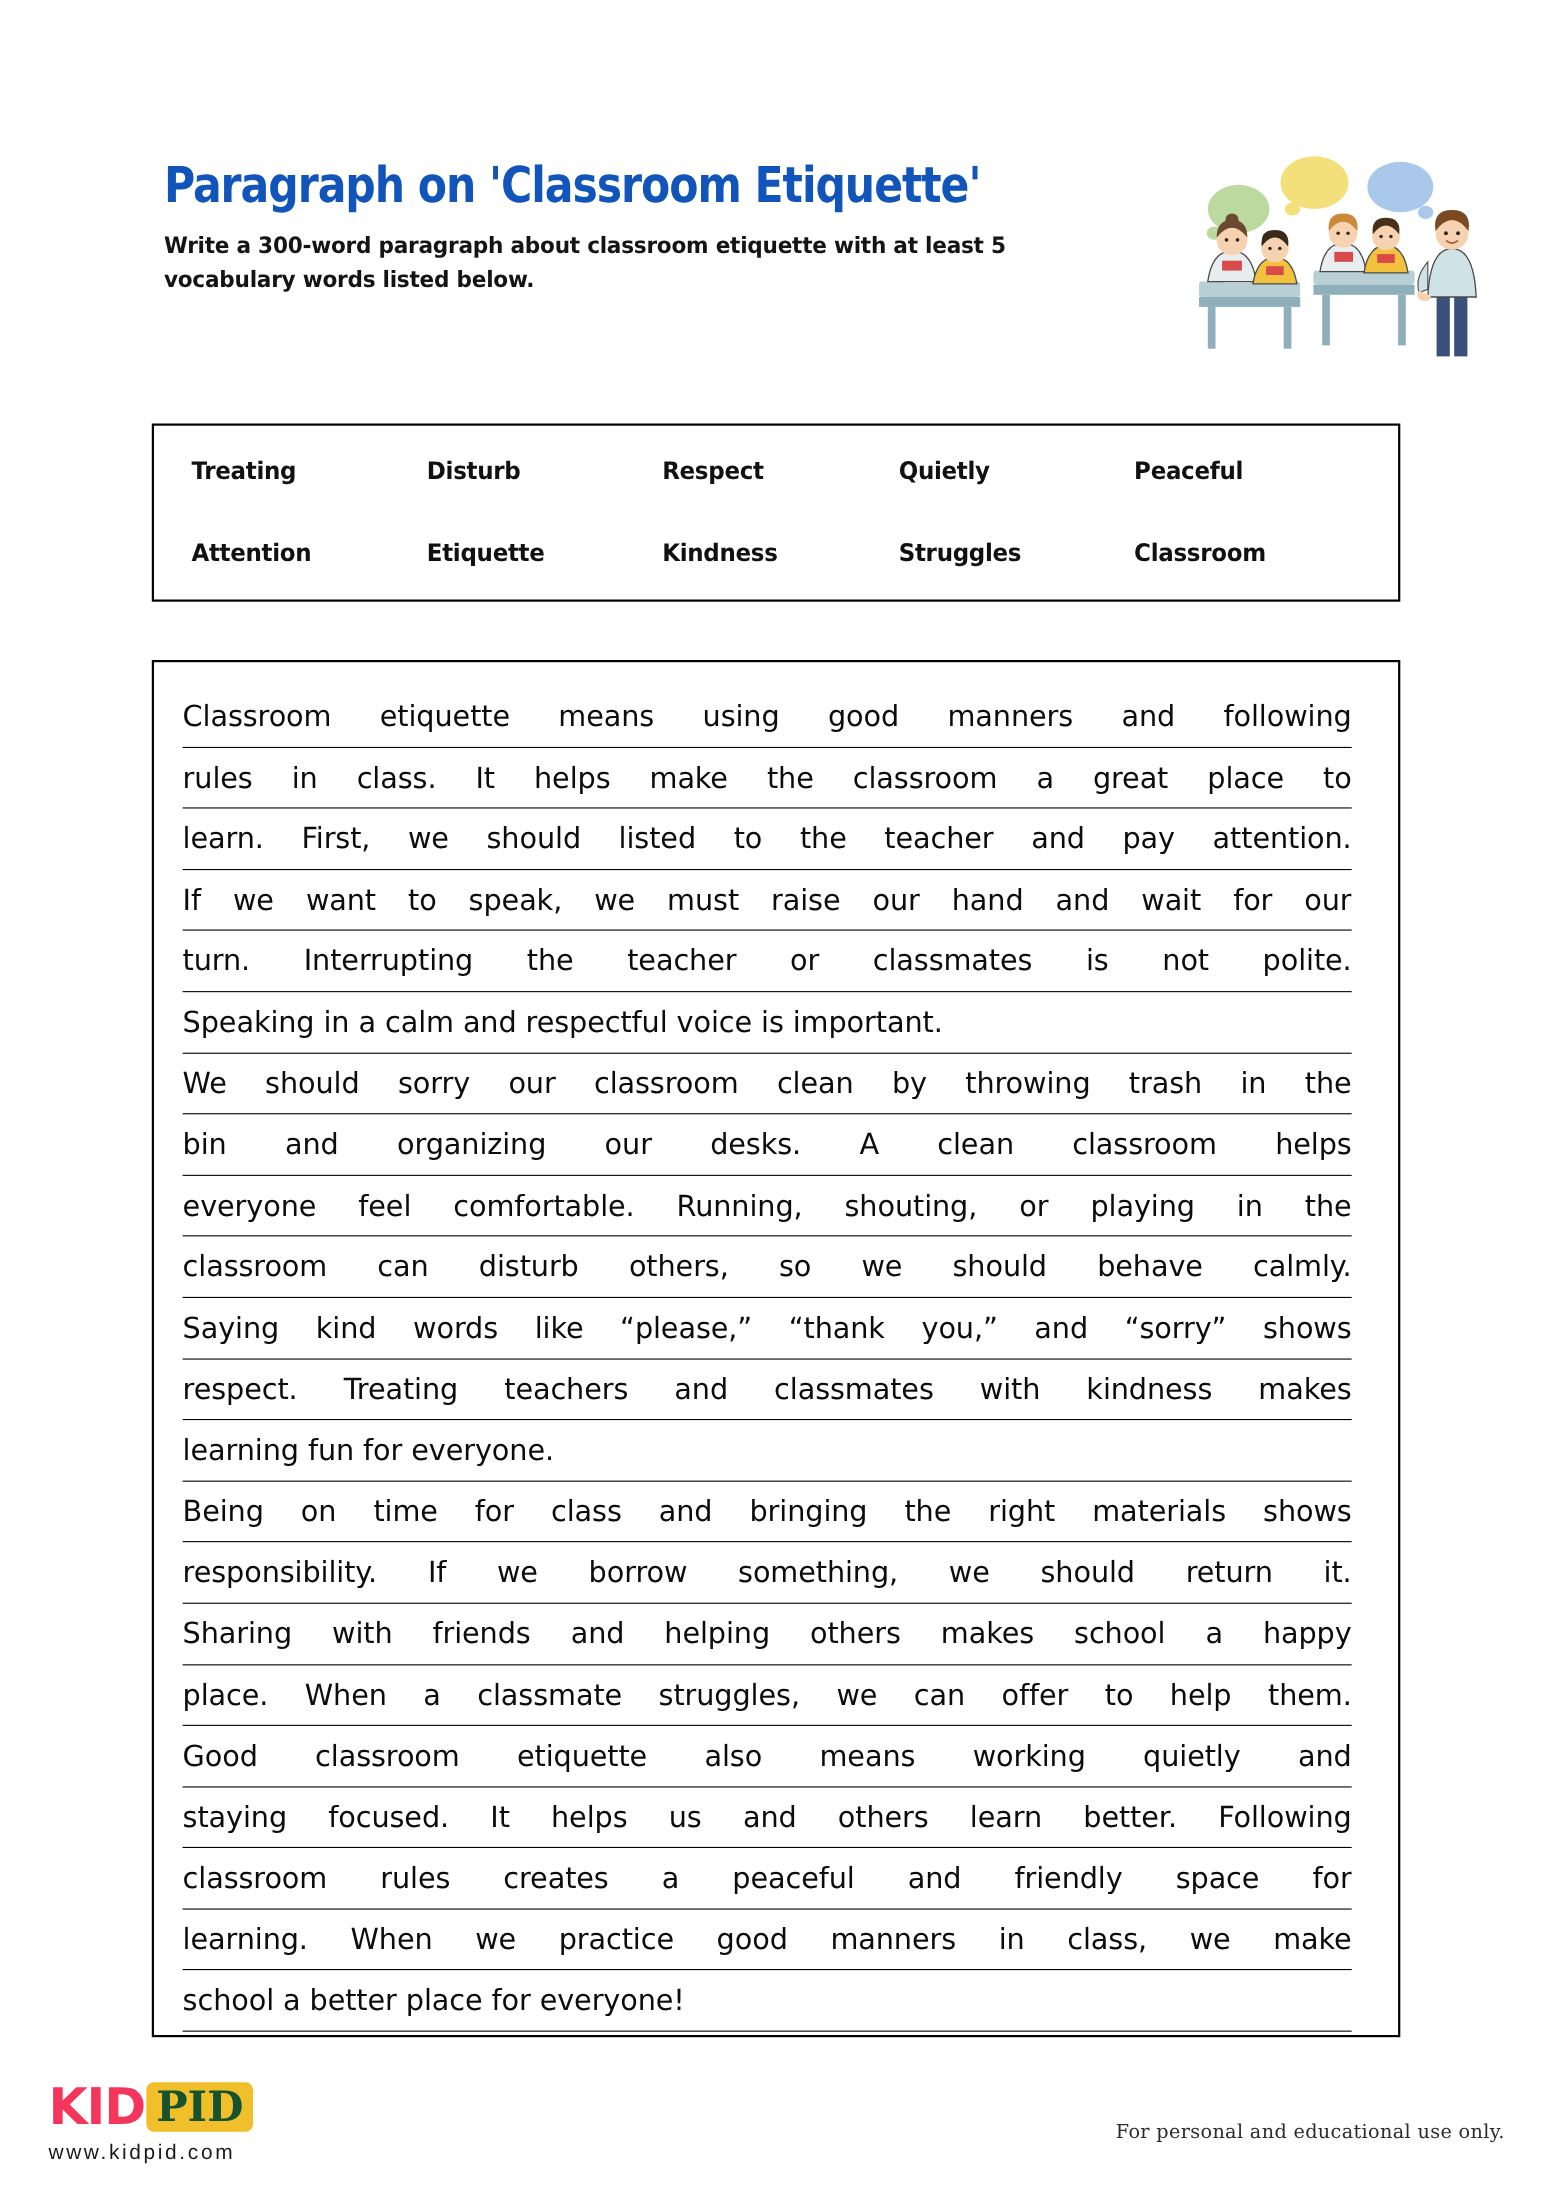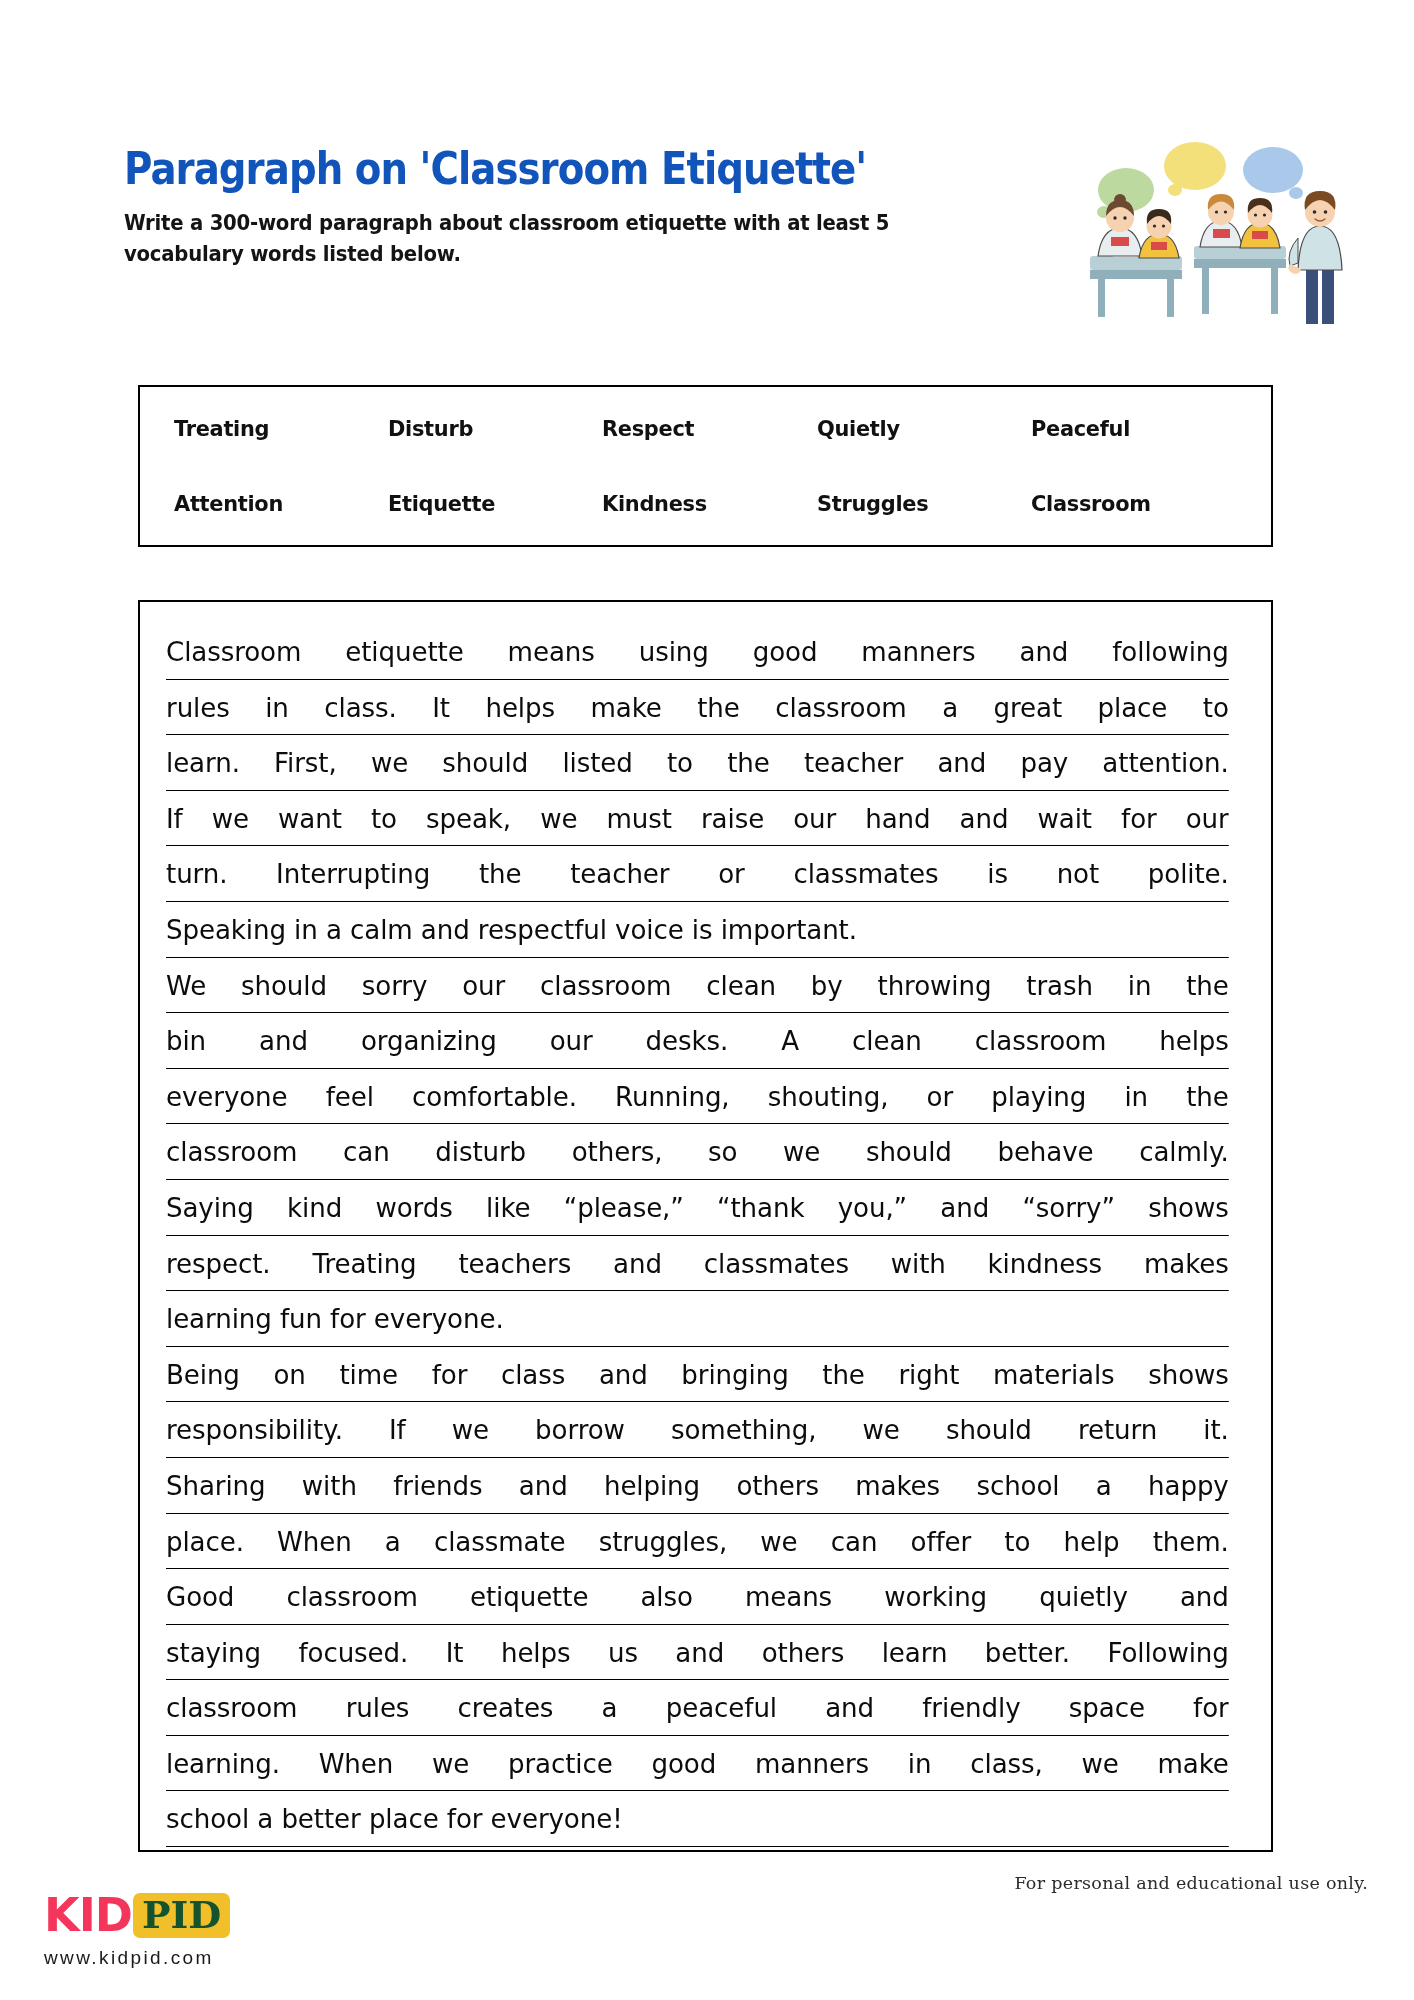--- a/index.html
+++ b/index.html
@@ -11,21 +11,21 @@
     width: 1414px;
     height: 2000px;
     position: relative;
     font-family: "Liberation Sans", sans-serif;
     overflow: hidden;
   }
 
   
   #header {
     position: absolute;
-    left: 124px;
+    left: 149px;
     top: 145px;
     width: 1140px;
     height: 200px;
   }
   #title {
     font-family: "DejaVu Sans", sans-serif;
     font-size: 45px;
     font-weight: 700;
     color: #1155bb;
     letter-spacing: -1.1px;
@@ -161,21 +161,21 @@
   #logo-url {
     margin-top: 7px;
     font-family: Liberation Sans, sans-serif;
     font-size: 19px;
     color: #1a1a1a;
     letter-spacing: 2.4px;
   }
   #footer-right {
     position: absolute;
     right: 46px;
-    top: 1868px;
+    top: 1924px;
     text-align: left;
     font-family: "DejaVu Serif", serif;
     font-size: 17.5px;
     color: #2b2b2b;
     line-height: 1.75;
     letter-spacing: 0.3px;
   }
   #footer-right a, .footer-link {
     color: #2b2b2b;
     text-decoration: underline;

